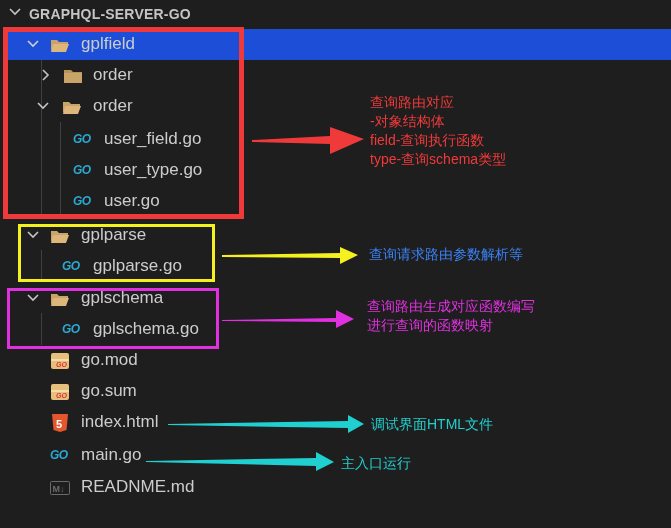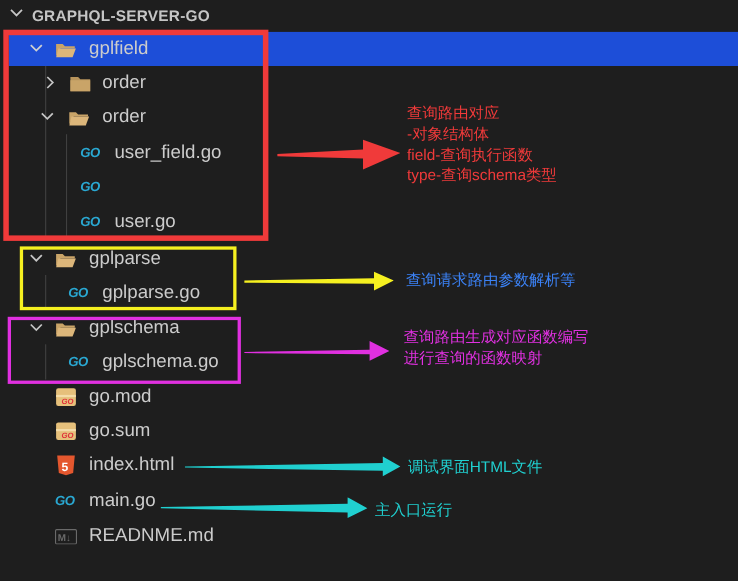--- a/index.html
+++ b/index.html
@@ -67,20 +67,21 @@
   <span class="label" style="left:93px;">order</span>
 </div>
 
 <div class="row" style="top:124px;">
   <span class="goicon" style="left:73px;">GO</span>
   <span class="label" style="left:104px;">user_field.go</span>
 </div>
 
 <div class="row" style="top:155px;">
   <span class="goicon" style="left:73px;">GO</span>
+  <span class="label" style="left:104px;">user_type.go</span>
 </div>
 
 <div class="row" style="top:186px;">
   <span class="goicon" style="left:73px;">GO</span>
   <span class="label" style="left:104px;">user.go</span>
 </div>
 
 <div class="row" style="top:220px;">
   <svg class="twisty" style="left:26px;" viewBox="0 0 14 14">
       <polyline points="2,4 7,9 12,4" fill="none" stroke="#c5c5c5" stroke-width="1.6"></polyline>

